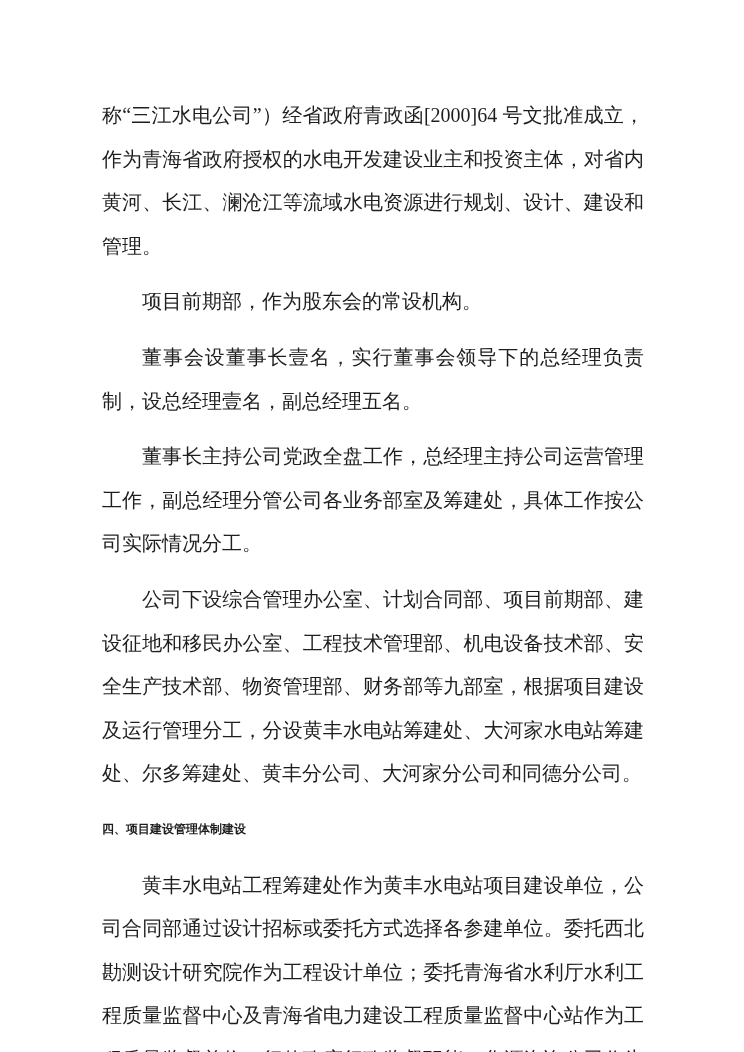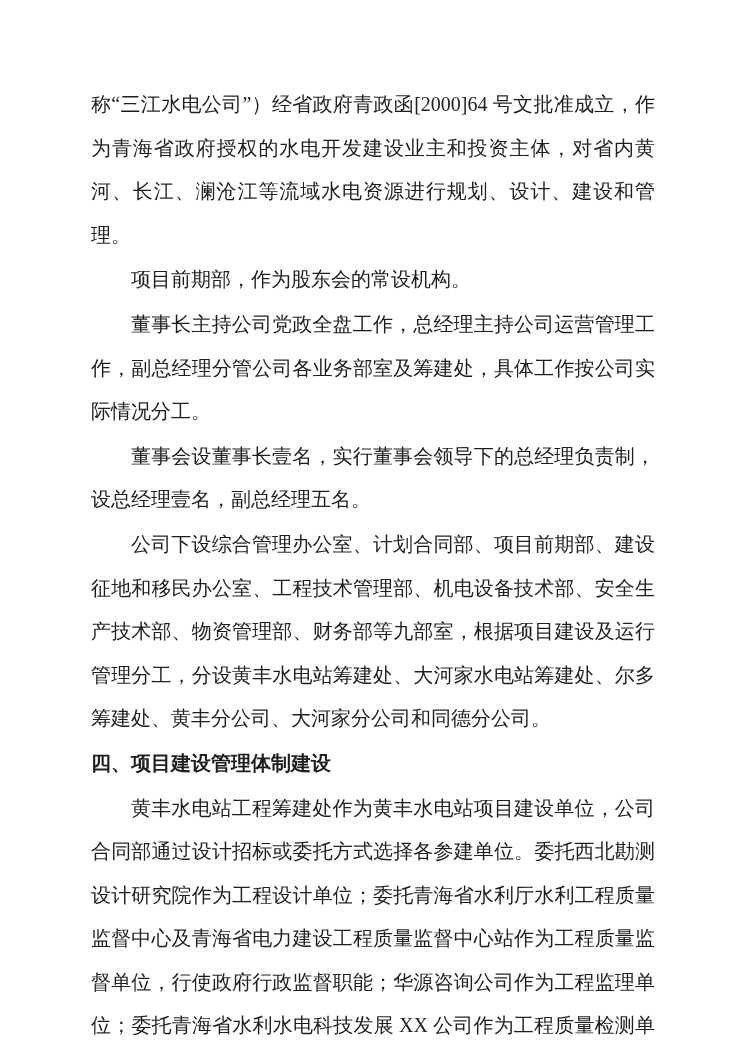--- a/index.html
+++ b/index.html
@@ -19,40 +19,40 @@
     padding: 82px 88px 0 90px;
     background: #ffffff;
     font-family: "Liberation Serif", "DejaVu Serif", serif;
     font-size: 20px;
     line-height: 43.6px;
     color: #1e1e1e;
     text-align: justify;
   }
   .page p,
   .page h2 {
-    margin: 1px;
+    margin: 12px;
     padding: 0;
   }
   p.para-cont {
     text-indent: 0;
   }
   p.para-body {
     text-indent: 2em;
   }
   h2.section-heading {
-    font-size: 20px;
+    font-size: 12px;
     font-weight: bold;
     text-indent: 0;
     text-align: left;
   }
 </style>
 </head>
 <body>
 
 <div class="page">
   <p class="para-cont">称“三江水电公司”）经省政府青政函[2000]64 号文批准成立，作为青海省政府授权的水电开发建设业主和投资主体，对省内黄河、长江、澜沧江等流域水电资源进行规划、设计、建设和管理。</p>
   <p class="para-body">项目前期部，作为股东会的常设机构。</p>
+  <p class="para-body">董事会设董事长壹名，实行董事会领导下的总经理负责制，设总经理壹名，副总经理五名。</p>
   <p class="para-body">董事长主持公司党政全盘工作，总经理主持公司运营管理工作，副总经理分管公司各业务部室及筹建处，具体工作按公司实际情况分工。</p>
-  <p class="para-body">董事会设董事长壹名，实行董事会领导下的总经理负责制，设总经理壹名，副总经理五名。</p>
   <p class="para-body">公司下设综合管理办公室、计划合同部、项目前期部、建设征地和移民办公室、工程技术管理部、机电设备技术部、安全生产技术部、物资管理部、财务部等九部室，根据项目建设及运行管理分工，分设黄丰水电站筹建处、大河家水电站筹建处、尔多筹建处、黄丰分公司、大河家分公司和同德分公司。</p>
   <h2 class="section-heading">四、项目建设管理体制建设</h2>
   <p class="para-body">黄丰水电站工程筹建处作为黄丰水电站项目建设单位，公司合同部通过设计招标或委托方式选择各参建单位。委托西北勘测设计研究院作为工程设计单位；委托青海省水利厅水利工程质量监督中心及青海省电力建设工程质量监督中心站作为工程质量监督单位，行使政府行政监督职能；华源咨询公司作为工程监理单位；委托青海省水利水电科技发展 XX 公司作为工程质量检测单位。</p>
 </div>
 
 </body></html>

